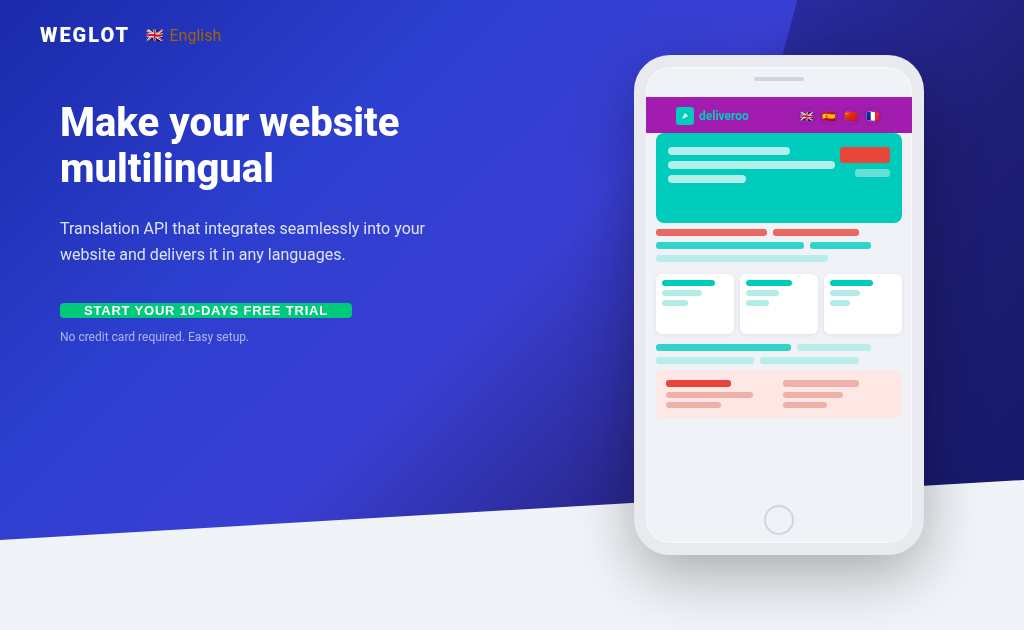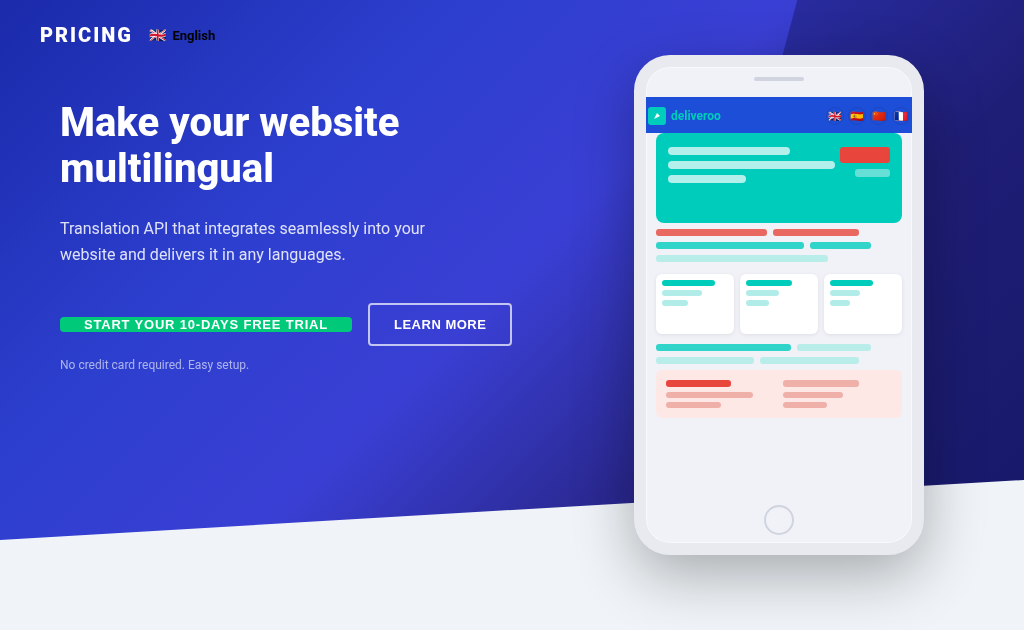--- a/index.html
+++ b/index.html
@@ -199,25 +199,25 @@
 
     .phone-screen {
       position: absolute;
       top: 30px;
       left: 0; right: 0; bottom: 30px;
       overflow: hidden;
     }
 
     
     .app-header {
-      padding: 10px 2px 8px;
+      padding: 10px 30px 8px;
       display: flex;
       align-items: center;
       justify-content: space-between;
-      background: #1d4ed8;
+      background: #a21caf;
       gap: 14px;
     }
 
     .deliveroo-logo {
       display: flex;
       align-items: center;
       gap: 5px;
       font-size: 12px;
       font-weight: 700;
       color: #00ccbc;
@@ -377,36 +377,35 @@
 <div class="hero">
 
   <svg class="hero-triangle" viewBox="0 0 1024 80" preserveAspectRatio="none" style="position:absolute;bottom:0;left:0;right:0;z-index:1;">
     <polygon points="0,80 0,60 1024,0 1024,80" fill="#f0f4f8"></polygon>
   </svg>
 </div>
 
 <header>
 
   <a style="display:flex;align-items:center;gap:10px;text-decoration:none;">
-    <span class="logo-text">PRICING</span>
+    <span class="logo-text">WEGLOT</span>
   </a>
 
   <div class="lang-selector">
     <span style="font-size:14px;">🇬🇧</span>
-    <span style="color:#000000;font-size:13px;font-weight:700;">English</span>
+    <span style="color:#a16207;font-size:16px;font-weight:400;">English</span>
   </div>
 
 </header>
 
 <div class="hero-content">
   <h1 class="hero-title">Make your website multilingual</h1>
   <p class="hero-subtitle">Translation API that integrates seamlessly into your website and delivers it in any languages.</p>
   <div class="hero-actions">
     <button class="btn-trial">START YOUR 10-DAYS FREE TRIAL</button>
-    <button class="btn-learn">LEARN MORE</button>
   </div>
   <p class="hero-note">No credit card required. Easy setup.</p>
 </div>
 
 <div class="phone-container">
   <div class="phone">
     <div class="phone-speaker"></div>
     <div class="phone-screen">
 
       <div class="app-header">

